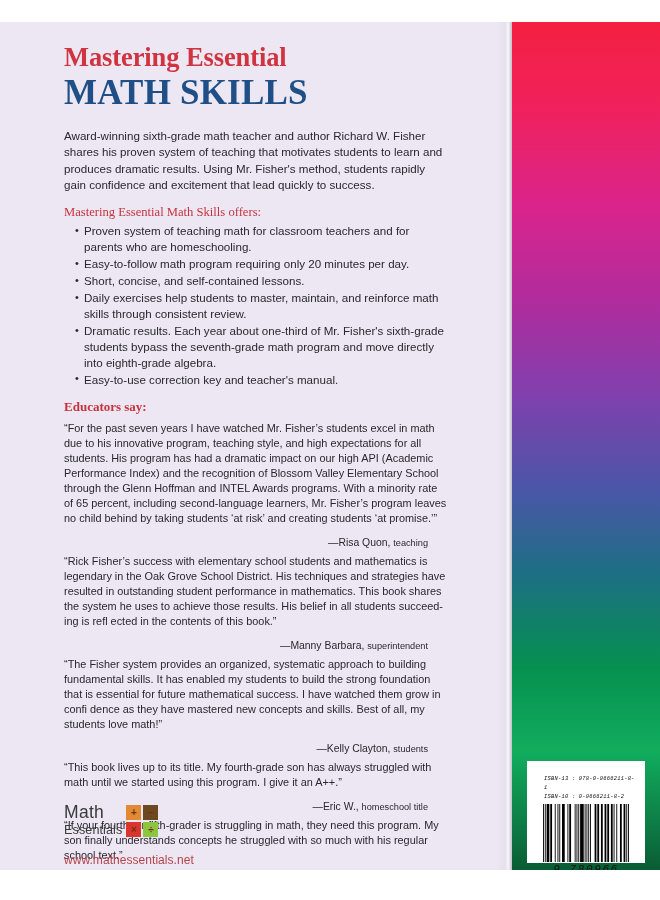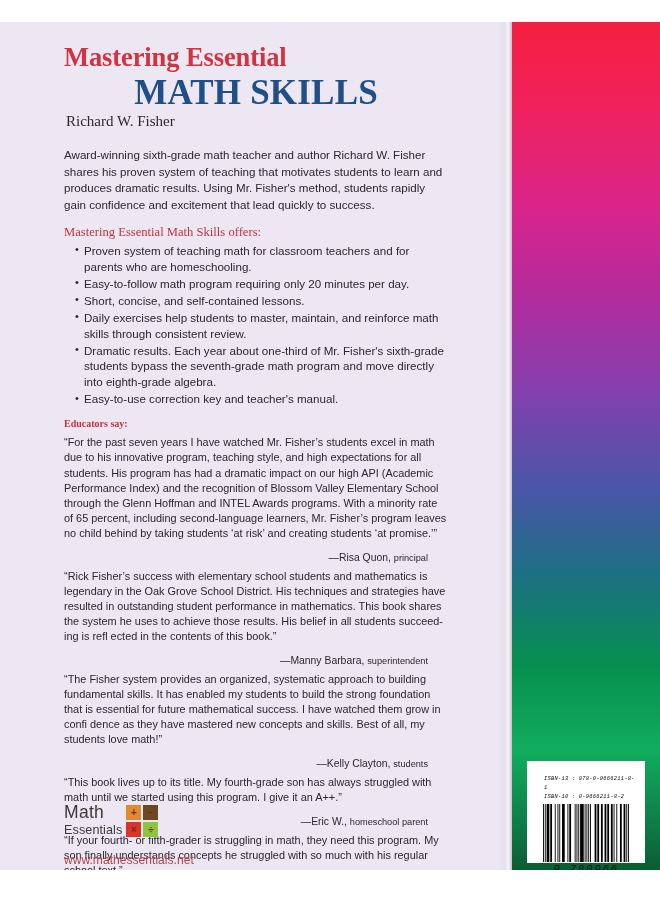--- a/index.html
+++ b/index.html
@@ -94,21 +94,20 @@
     letter-spacing: -0.1px;
   }
   .title-line2 {
     font-family: "Liberation Serif", serif;
     font-weight: bold;
     font-size: 35px;
     line-height: 1.12;
     color: #1f4f86;
     letter-spacing: 0.2px;
     margin-top: 2px;
-    text-align: center;
   }
   .subtitle {
     font-family: "Liberation Serif", serif;
     font-size: 14.5px;
     line-height: 1.32;
     color: #2b2830;
     margin-top: 3px;
     padding-left: 2px;
   }
   .author {
@@ -151,21 +150,21 @@
     content: "•";
     position: absolute;
     left: 0;
     top: -0.5px;
     font-size: 11px;
   }
 
   .educators-head {
     font-family: "Liberation Serif", serif;
     font-weight: bold;
-    font-size: 10px;
+    font-size: 13px;
     color: #c8323f;
     margin-top: 11px;
   }
 
   .quote {
     font-size: 10.9px;
     line-height: 1.38;
     margin-top: 6px;
     color: #2a2730;
   }
@@ -277,59 +276,58 @@
 
     <div class="spine-shadow"></div>
     <div class="spine-edge"></div>
     <div class="spine"></div>
 
     <div class="content">
 
       <div class="title-block">
         <div class="title-line1">Mastering Essential</div>
         <div class="title-line2">MATH SKILLS</div>
-        <div class="author">Richard W. Fisher</div>
       </div>
 
       <p class="intro">Award-winning sixth-grade math teacher and author Richard W. Fisher shares his proven system of teaching that motivates students to learn and produces dramatic results. Using Mr. Fisher's method, students rapidly gain confidence and excitement that lead quickly to success.</p>
 
       <div class="offers-head">Mastering Essential Math Skills offers:</div>
       <ul class="bullets">
         <li>Proven system of teaching math for classroom teachers and for parents who are homeschooling.</li>
         <li>Easy-to-follow math program requiring only 20 minutes per day.</li>
         <li>Short, concise, and self-contained lessons.</li>
         <li>Daily exercises help students to master, maintain, and reinforce math skills through consistent review.</li>
         <li>Dramatic results. Each year about one-third of Mr. Fisher's sixth-grade students bypass the seventh-grade math program and move directly into eighth-grade algebra.</li>
         <li>Easy-to-use correction key and teacher's manual.</li>
       </ul>
 
       <div class="educators-head">Educators say:</div>
 
       <p class="quote">“For the past seven years I have watched Mr. Fisher’s students excel in math due to his innovative program, teaching style, and high expectations for all students. His program has had a dramatic impact on our high API (Academic Performance Index) and the recognition of Blossom Valley Elementary School through the Glenn Hoffman and INTEL Awards programs. With a minority rate of 65 percent, including second-language learners, Mr. Fisher’s program leaves no child behind by taking students ‘at risk’ and creating students ‘at promise.’”</p>
       <div class="attrib">
         <span>—Risa Quon,</span>
-        <span class="role">principal</span>
+        <span class="role">teaching</span>
       </div>
 
       <p class="quote">“Rick Fisher’s success with elementary school students and mathematics is legendary in the Oak Grove School District. His techniques and strategies have resulted in outstanding student performance in mathematics. This book shares the system he uses to achieve those results. His belief in all students succeed-ing is refl ected in the contents of this book.”</p>
       <div class="attrib">
         <span>—Manny Barbara,</span>
         <span class="role">superintendent</span>
       </div>
 
       <p class="quote">“The Fisher system provides an organized, systematic approach to building fundamental skills. It has enabled my students to build the strong foundation that is essential for future mathematical success. I have watched them grow in confi dence as they have mastered new concepts and skills. Best of all, my students love math!”</p>
       <div class="attrib">
         <span>—Kelly Clayton,</span>
         <span class="role">students</span>
       </div>
 
       <p class="quote">“This book lives up to its title. My fourth-grade son has always struggled with math until we started using this program. I give it an A++.”</p>
       <div class="attrib">
         <span>—Eric W.,</span>
-        <span class="role">homeschool parent</span>
+        <span class="role">homeschool title</span>
       </div>
 
       <p class="quote">“If your fourth- or fifth-grader is struggling in math, they need this program. My son finally understands concepts he struggled with so much with his regular school text.”</p>
 
     </div>
 
     <div class="logo-wrap">
       <div class="logo-row">
         <div class="logo-words">
           <span class="logo-math">Math</span>

